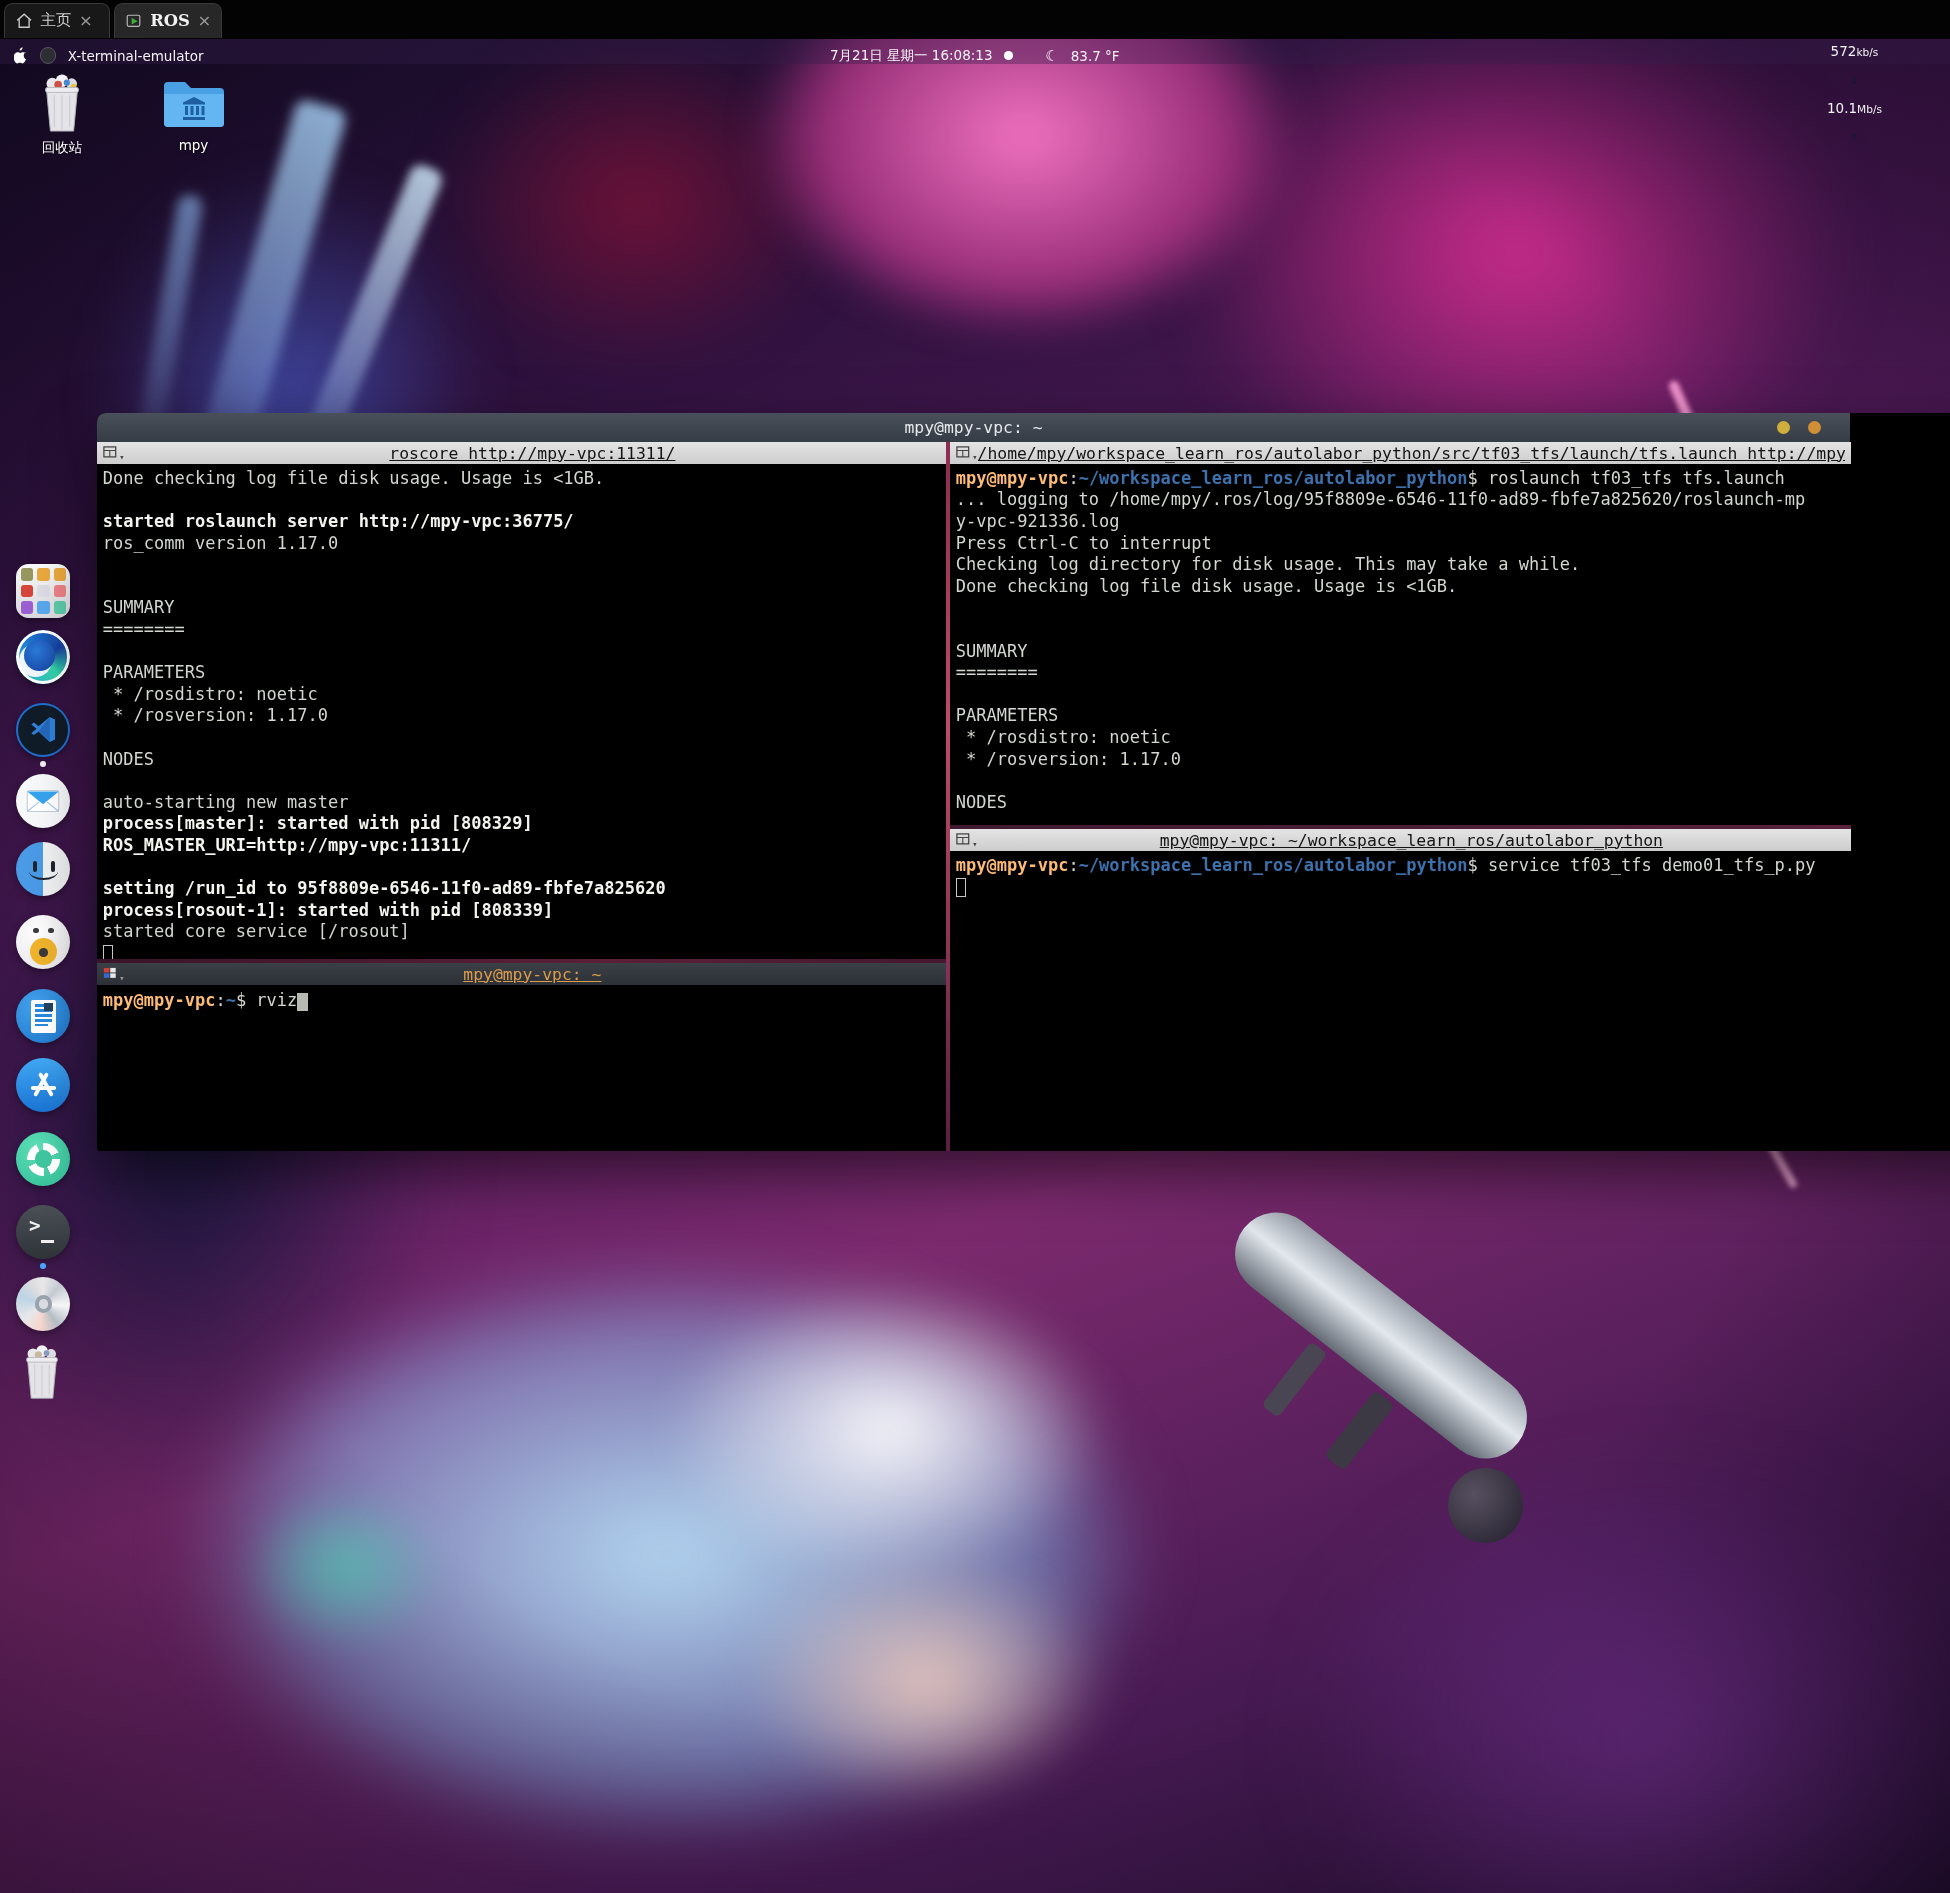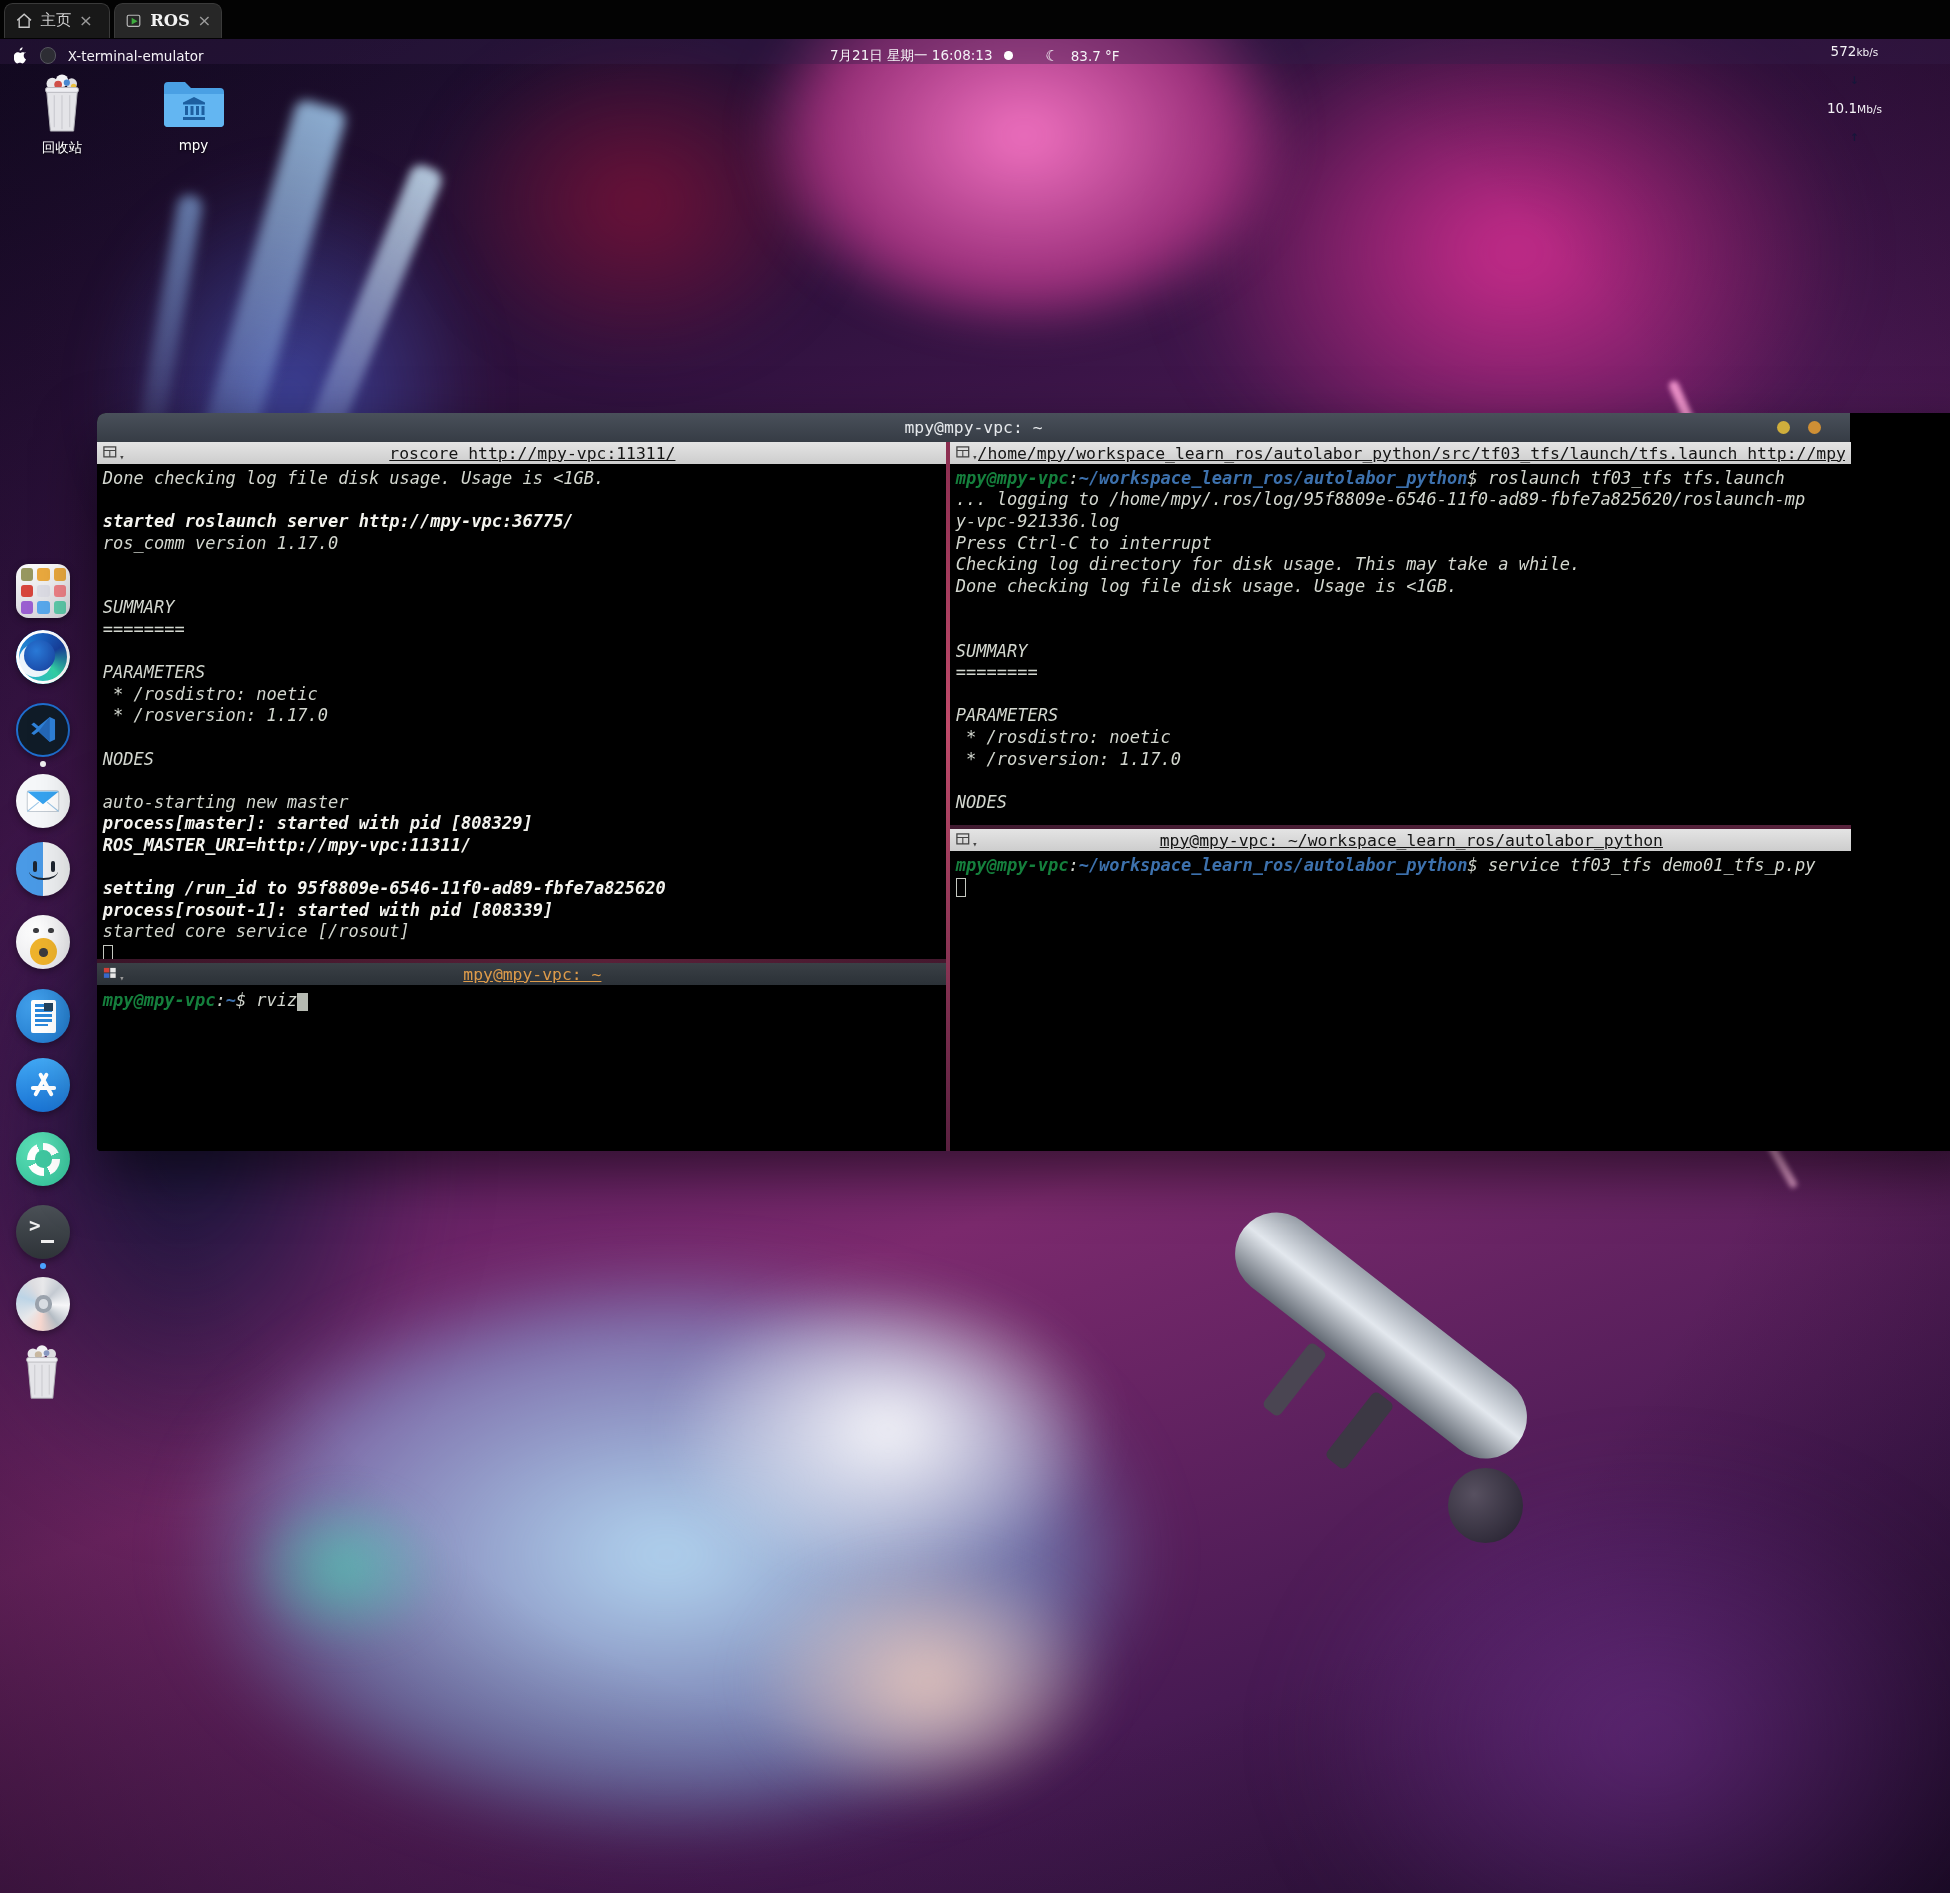--- a/index.html
+++ b/index.html
@@ -119,25 +119,25 @@
   .tl-dot{position:absolute;top:7.7px;width:13.5px;height:13.5px;border-radius:50%;}
   .pane-title{position:absolute;height:22px;display:flex;align-items:center;padding:0 5.8px;box-sizing:border-box;
     font-family:"DejaVu Sans Mono",monospace;font-size:16.4px;white-space:pre;overflow:hidden;}
   .pt-unfocused{background:linear-gradient(#e4e4e4,#cdcdcd);color:#141414;}
   .pt-focused{background:linear-gradient(#3a4046,#2b3137);color:#de9b4a;}
   .pane-title .title-text{flex:1;text-align:center;overflow:hidden;text-decoration:underline;}
   .pane-title.left-align .title-text{text-align:left;}
   .grid-ico{width:14.5px;height:14.5px;margin-right:3.9px;flex:none;}
   .caret{font-size:8.7px;margin-left:-1.9px;margin-top:7.7px;flex:none;}
   .term-content{position:absolute;background:#000;overflow:hidden;padding:3.9px 0 0 5.8px;box-sizing:border-box;
-    font-family:"DejaVu Sans Mono",monospace;font-size:17px;font-style:italic;}
+    font-family:"DejaVu Sans Mono",monospace;font-size:17px;}
   .tline{height:21.6px;white-space:pre;}
   .seg-fg{color:#d3d7cf;}
   .seg-b{color:#f4f4ef;font-weight:bold;}
-  .seg-g{color:#15803d;font-weight:bold;}
+  .seg-g{color:#fdba74;font-weight:bold;}
   .seg-bl{color:#3d71ad;font-weight:bold;}
   .seg-cur{display:inline-block;width:10.6px;height:18.3px;background:#b6bab2;vertical-align:-2.9px;}
   .seg-curh{display:inline-block;width:10.6px;height:18.3px;border:1.9px solid #c4c8c0;box-sizing:border-box;vertical-align:-2.9px;}
   .splitter{position:absolute;}
   #split-v{left:849px;top:29px;width:3.9px;height:709px;background:linear-gradient(#8a2d50,#c04a6a 40%,#5a2040);}
   #split-h-left{left:0;top:546px;width:849px;height:3.9px;background:linear-gradient(90deg,#3a1428,#5a2038 60%,#44182e);}
   #split-h-right{left:853px;top:412px;width:901px;height:3.9px;background:linear-gradient(90deg,#401a30,#58223c);}
 </style>
 </head>
 <body>

